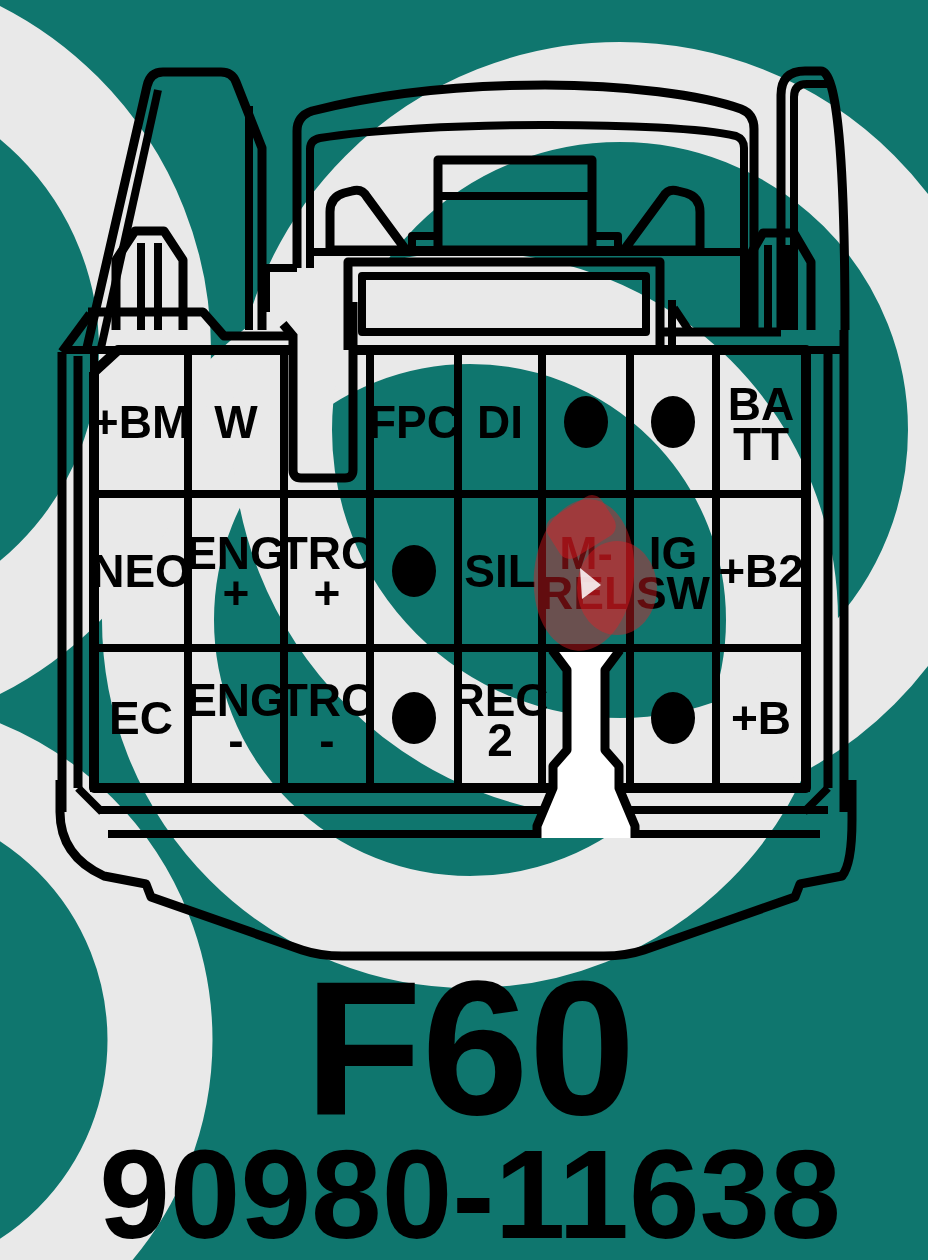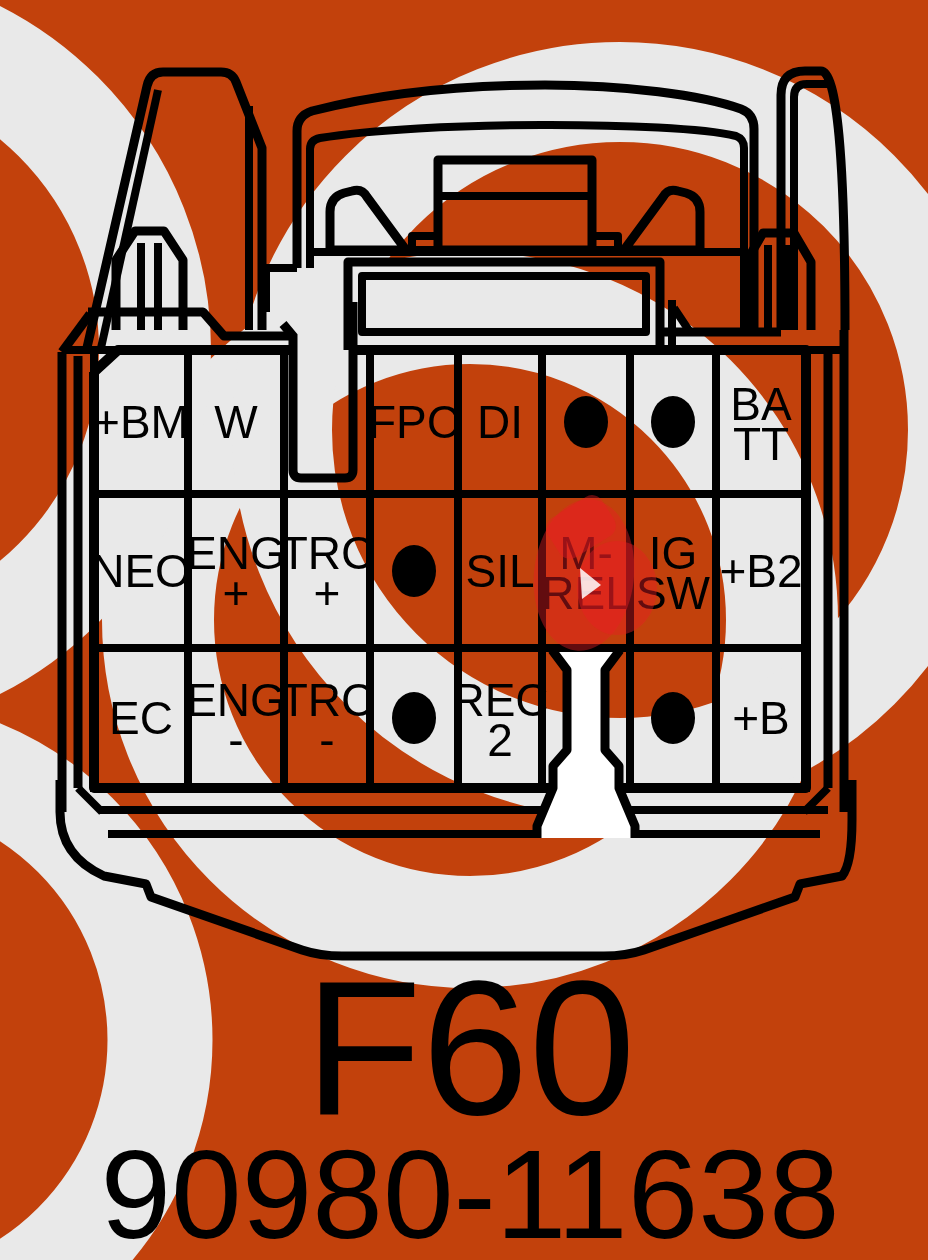--- a/index.html
+++ b/index.html
@@ -1,17 +1,17 @@
 <!DOCTYPE html>
 <html><head>
 <meta charset="utf-8">
 <style>
   html,body{margin:0;padding:0;background:#ffffff;}
-  #stage{position:relative;width:928px;height:1260px;background:#c2410c;overflow:hidden;
-         font-family:"Liberation Sans", sans-serif;}
+  #stage{position:relative;width:928px;height:1260px;background:#0f766e;overflow:hidden;
+         font-family:"Liberation Sans", sans-serif;font-weight:bold;}
   svg{display:block;}
   text{font-family:"Liberation Sans", sans-serif;}
 </style>
 </head>
 <body>
 
 <div id="stage">
 <svg width="928" height="1260" viewBox="0 0 928 1260">
 
   <g fill="none" stroke="#e9e9e9">

